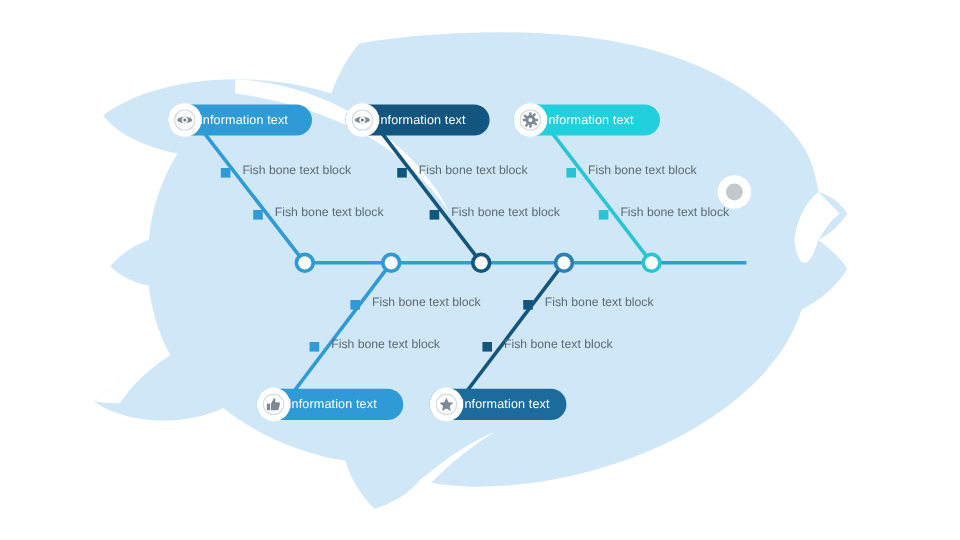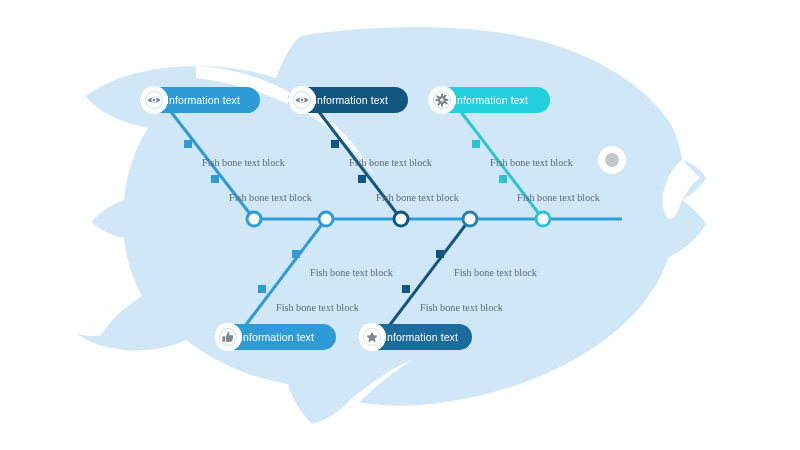--- a/index.html
+++ b/index.html
@@ -52,25 +52,24 @@
     background: #ffffff;
     box-sizing: border-box;
     display: flex;
     align-items: center;
     justify-content: center;
   }
   .pill-icon svg { display: block; }
   .bone-text {
     position: absolute;
     font-size: 10.2px;
-    font-family: Liberation Serif, serif;
+    font-family: Liberation Sans, sans-serif;
     color: #5d6a75;
     white-space: nowrap;
     line-height: 1;
-    margin-top: 20px;
   }
 </style>
 </head>
 <body>
 
 <div id="canvas">
 
   <svg id="fish-svg" viewBox="0 0 800 450">
     <g>
       <path fill="#cfe7f7" d="M 300 36

